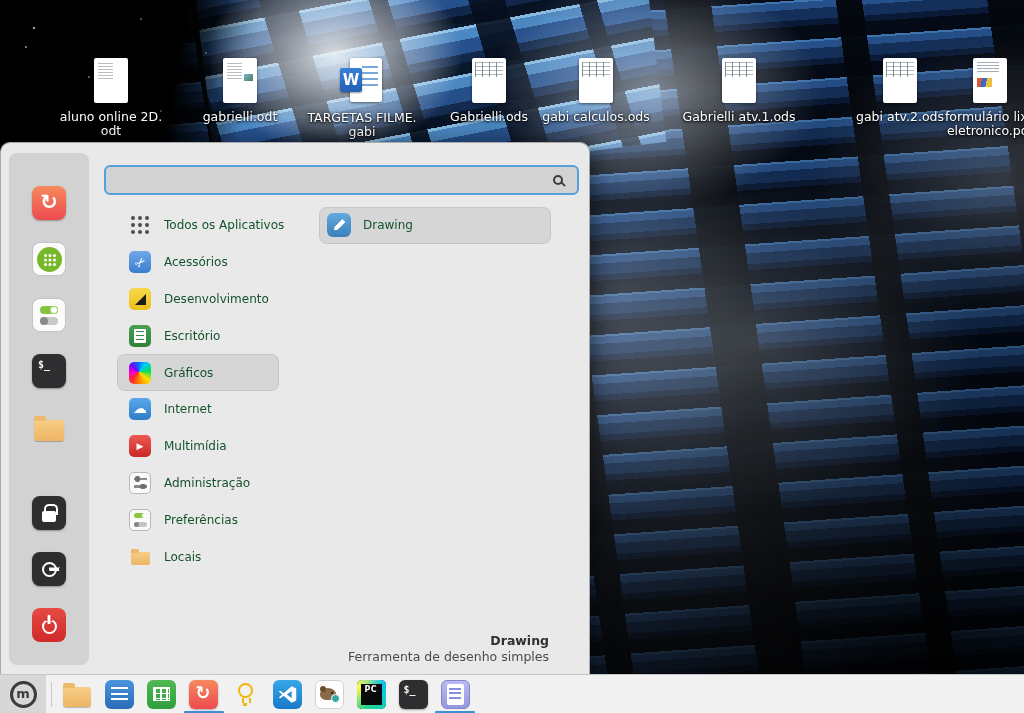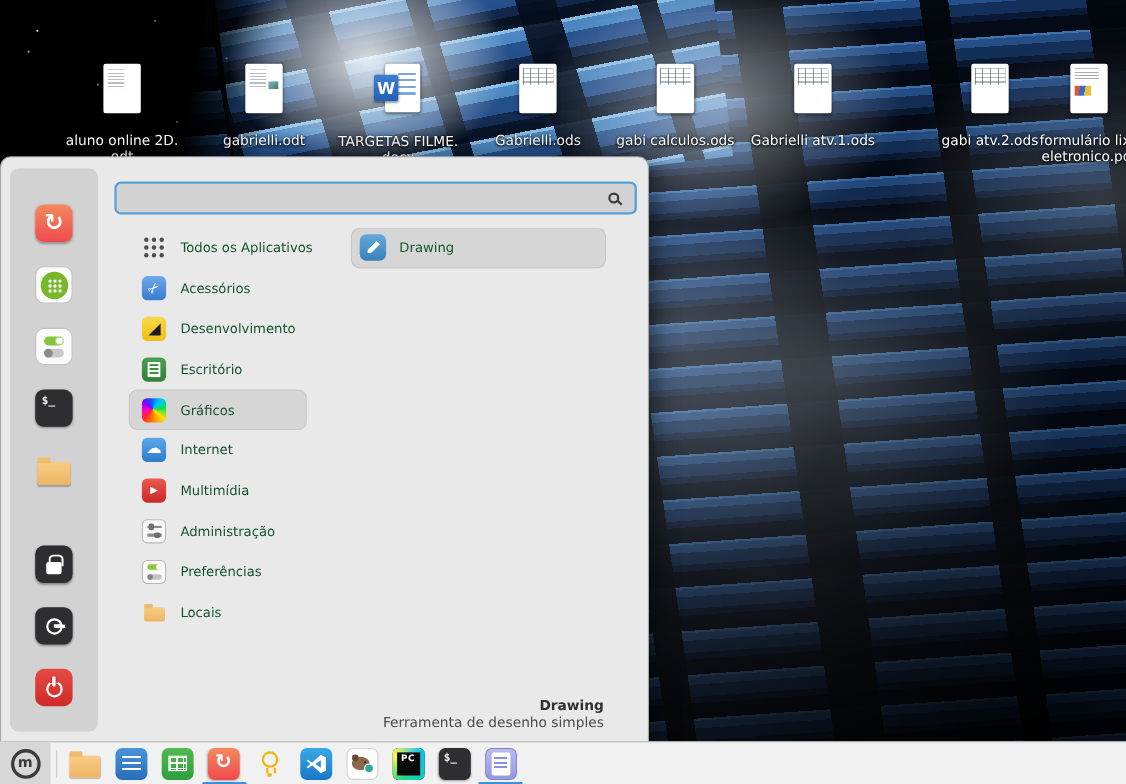--- a/index.html
+++ b/index.html
@@ -31,21 +31,21 @@
       radial-gradient(230px 160px at 655px 90px, rgba(225,232,240,.55), transparent 72%),
       radial-gradient(300px 230px at 760px 340px, rgba(185,195,205,.32), transparent 72%),
       radial-gradient(420px 330px at 700px 520px, rgba(160,170,180,.22), transparent 75%),
       radial-gradient(260px 200px at 1000px 180px, rgba(200,210,220,.3), transparent 72%),
       radial-gradient(200px 300px at 620px 300px, rgba(190,200,210,.28), transparent 75%); }
   .wp-stars { position:absolute; left:33px; top:27px; width:2px; height:2px; border-radius:50%; background:rgba(255,255,255,.85);
     box-shadow:-8px 19px 0 rgba(255,255,255,.6), 107px -9px 0 rgba(255,255,255,.4), 55px 49px 0 rgba(255,255,255,.45), 172px 25px 0 rgba(255,255,255,.35), 127px 83px 0 rgba(255,255,255,.3); }
 
   
   .dicon { position:absolute; top:58px; width:120px; display:flex; flex-direction:column; align-items:center; }
-  .file-label { margin-top:18px; font-size:12.5px; line-height:1.08; color:#fff; text-align:center; white-space:pre-line;
+  .file-label { margin-top:7px; font-size:12.5px; line-height:1.08; color:#fff; text-align:center; white-space:pre-line;
     text-shadow:0 1px 2px rgba(0,0,0,.95), 0 0 4px rgba(0,0,0,.8); }
   .file-page { width:34px; height:45px; background:#fff; border-radius:2px; box-shadow:0 1px 3px rgba(0,0,0,.55); position:relative; overflow:hidden; }
   .file-page.odt::before { content:""; position:absolute; left:4px; top:5px; width:15px; height:18px;
     background:repeating-linear-gradient(180deg,#b9bec2 0 1px, transparent 1px 3px); }
   .file-page.odt2::after { content:""; position:absolute; right:4px; top:16px; width:9px; height:7px; background:linear-gradient(135deg,#7fb3d6,#4a7c59); }
   .file-page.ods::before { content:""; position:absolute; left:3px; top:4px; right:3px; height:15px;
     background:repeating-linear-gradient(90deg, rgba(95,115,125,.75) 0 1px, transparent 1px 7px),
                repeating-linear-gradient(180deg, rgba(95,115,125,.5) 0 1px, transparent 1px 4px); }
   .file-page.pdf::before { content:""; position:absolute; left:4px; top:4px; width:22px; height:10px;
     background:repeating-linear-gradient(180deg,#a8adb2 0 1px, transparent 1px 3px); }
@@ -192,27 +192,27 @@
 <div class="dicon" style="left:180px">
   <div class="file-page odt odt2"></div>
   <div class="file-label">gabrielli.odt</div>
 </div>
 <div class="dicon" style="left:302px">
   <div class="file-word">
       <div class="page"></div>
       <div class="wtile">W</div>
     </div>
   <div class="file-label">TARGETAS FILME.
-docx</div>
+gabi</div>
 </div>
 <div class="dicon" style="left:429px">
   <div class="file-page ods"></div>
   <div class="file-label">Gabrielli.ods</div>
 </div>
-<div class="dicon" style="left:554px">
+<div class="dicon" style="left:536px">
   <div class="file-page ods"></div>
   <div class="file-label">gabi calculos.ods</div>
 </div>
 <div class="dicon" style="left:679px">
   <div class="file-page ods"></div>
   <div class="file-label">Gabrielli atv.1.ods</div>
 </div>
 <div class="dicon" style="left:840px">
   <div class="file-page ods"></div>
   <div class="file-label">gabi atv.2.ods</div>

